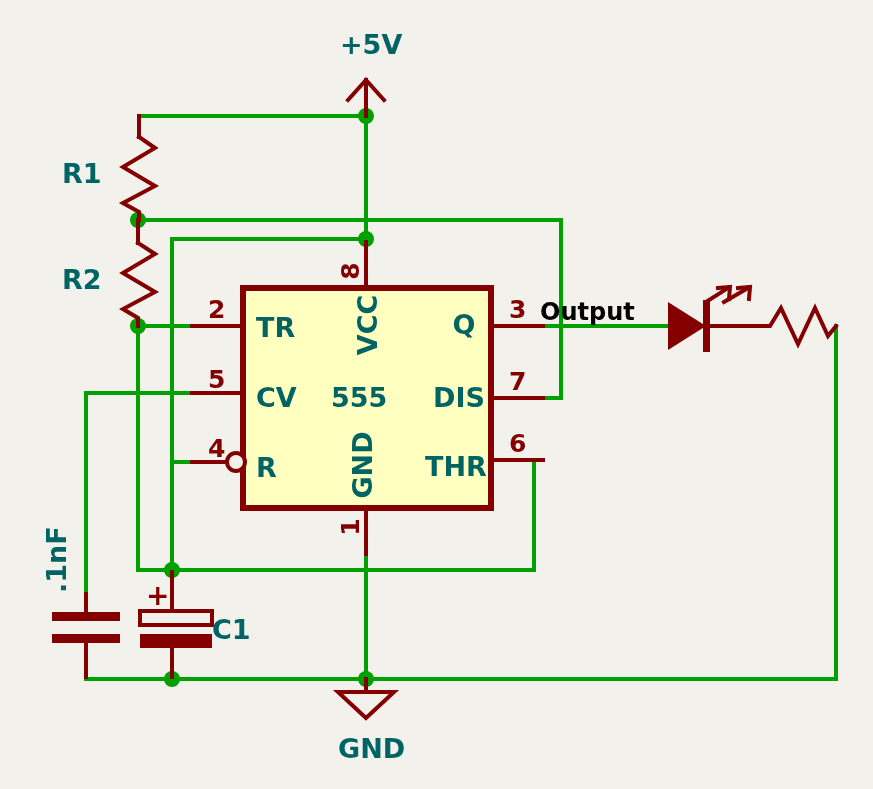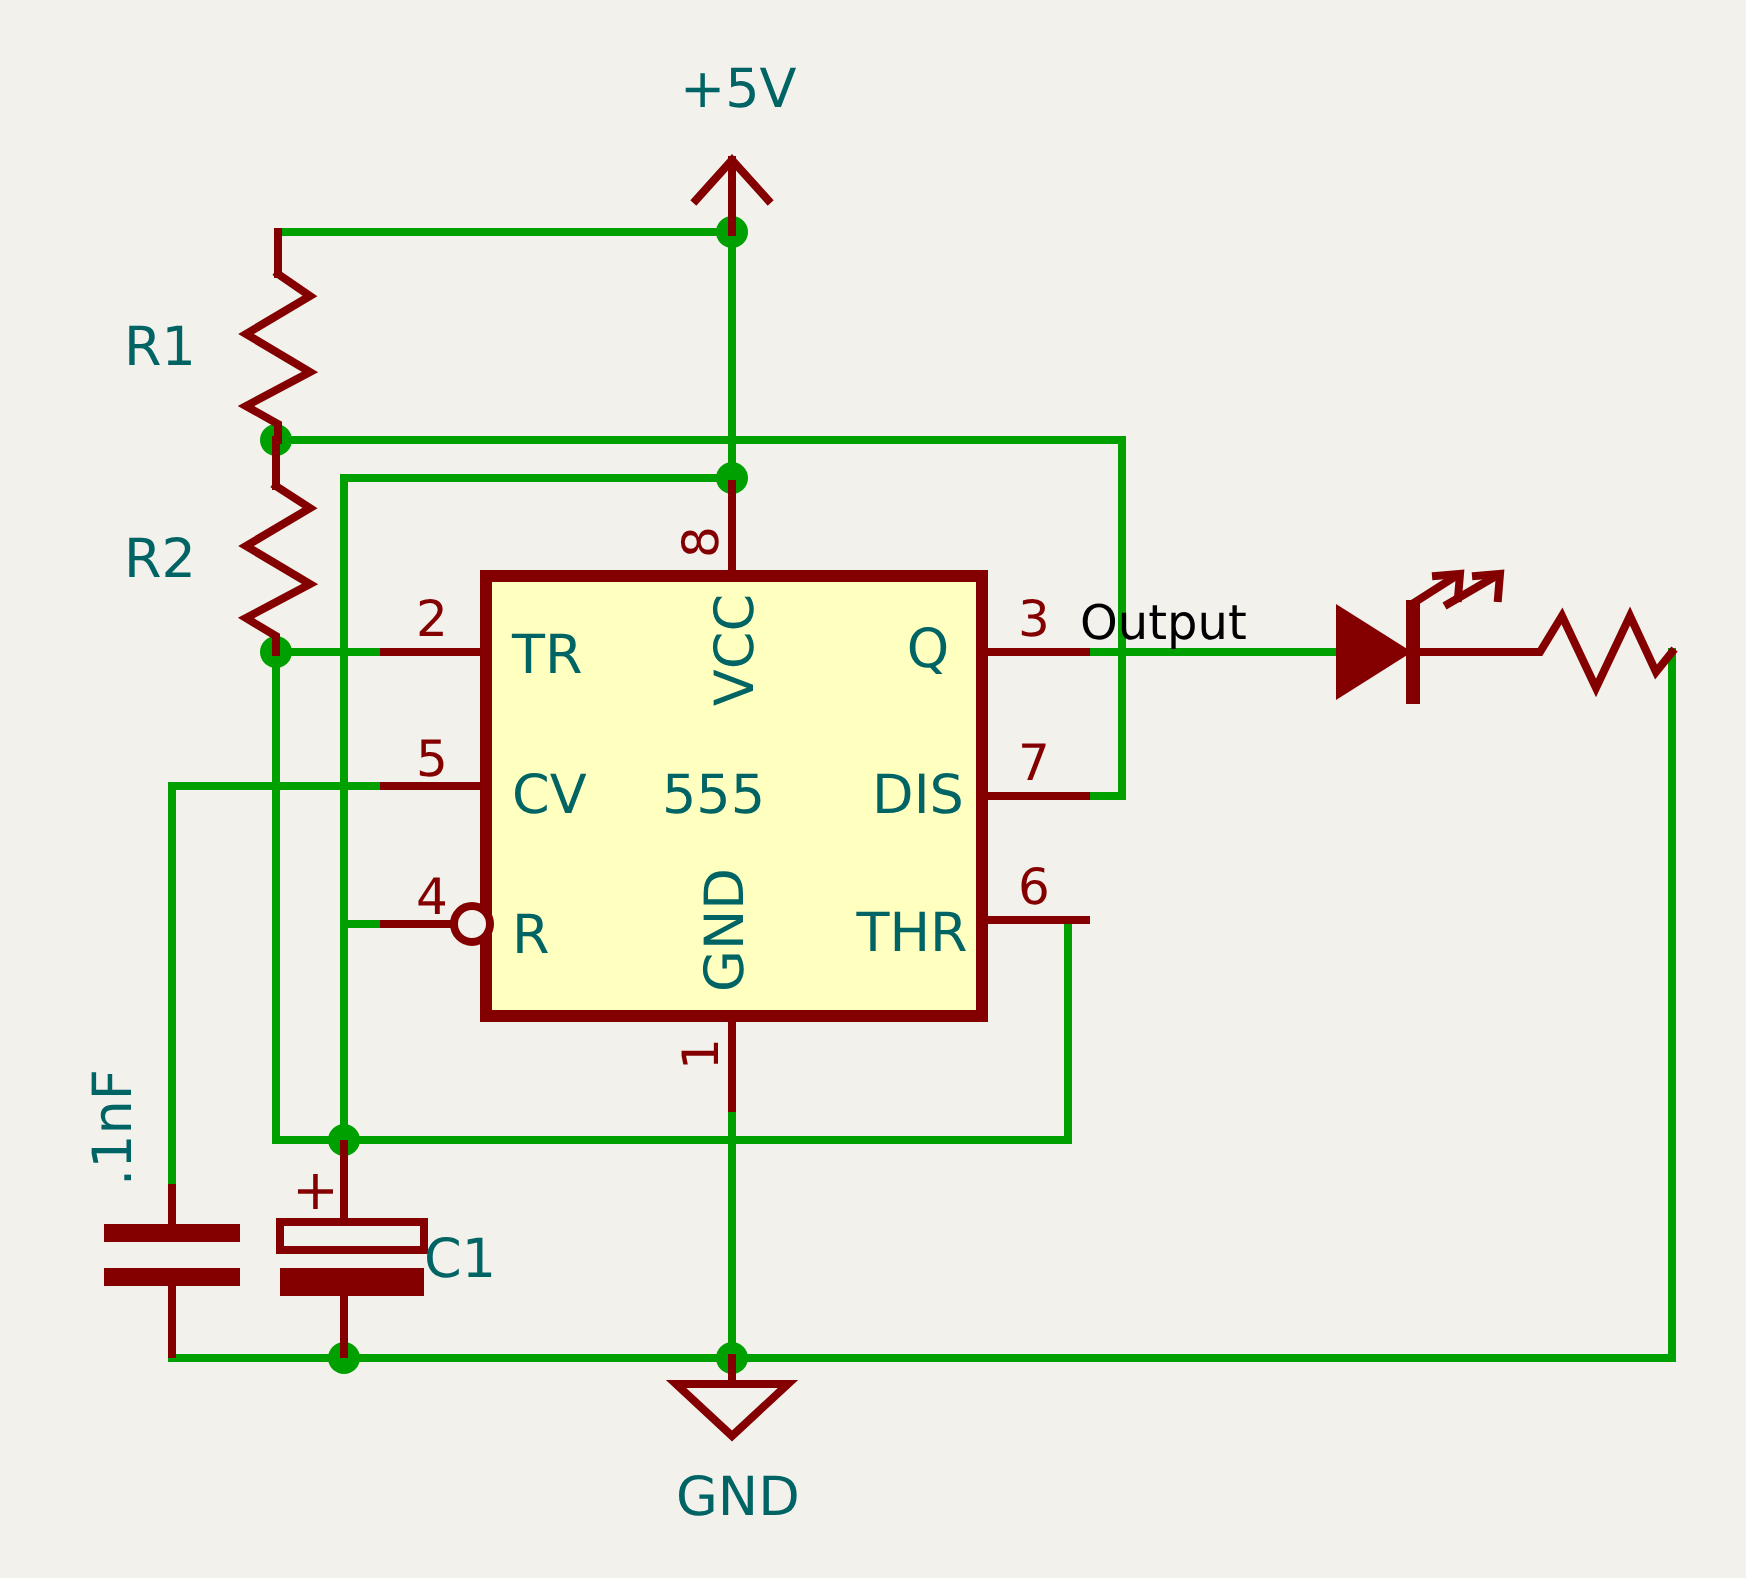--- a/index.html
+++ b/index.html
@@ -12,20 +12,21 @@
     width: 873px;
     height: 789px;
     font-family: "DejaVu Sans", sans-serif;
     overflow: hidden;
   }
   #schematic-root {
     position: relative;
     width: 726px;
     height: 789px;
     background: #f2f1ec;
+    font-weight: bold;
   }
   svg#schematic-canvas {
     display: block;
     width: 873px;
     height: 789px;
   }
   .wire {
     stroke: #00a000;
     stroke-width: 4;
     fill: none;

